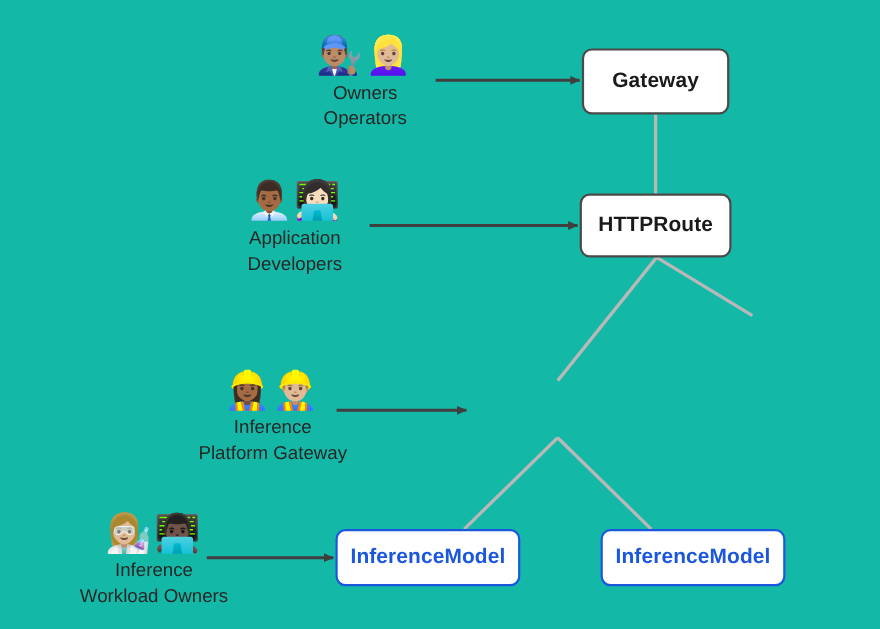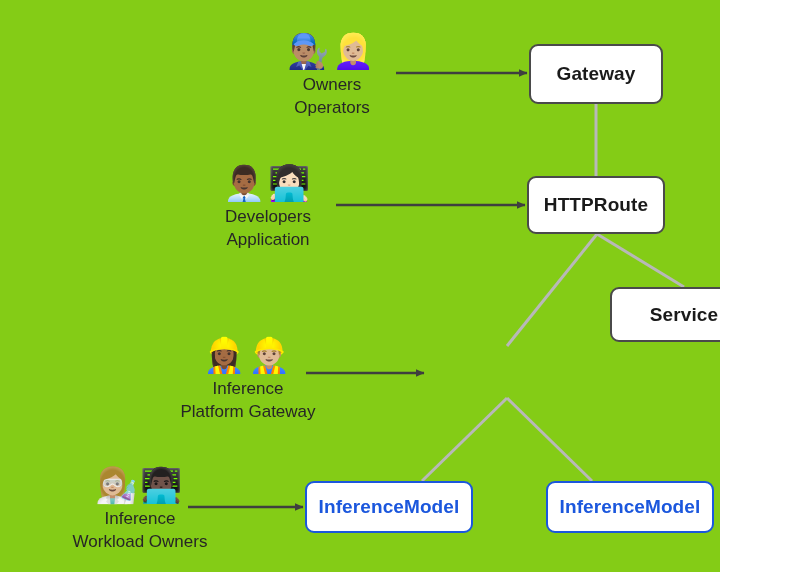--- a/index.html
+++ b/index.html
@@ -6,23 +6,23 @@
     margin: 0;
     padding: 0;
     background: #ffffff;
   }
   body {
     font-family: "Liberation Sans", sans-serif;
     -webkit-font-smoothing: antialiased;
   }
   #canvas {
     position: relative;
-    width: 720px;
+    width: 800px;
     height: 572px;
-    background: #84cc16;
+    background: #14b8a6;
     overflow: hidden;
   }
   
   #edges {
     position: absolute;
     left: 0;
     top: 0;
     width: 800px;
     height: 572px;
     pointer-events: none;
@@ -102,43 +102,40 @@
   </svg>
 
   <div class="node dark" style="left:529px; top:44px; width:134px; height:60px;">
     <span>Gateway</span>
   </div>
 
   <div class="node dark" style="left:527px; top:176px; width:138px; height:58px;">
     <span>HTTPRoute</span>
   </div>
 
-  <div class="node dark" style="left:610px; top:287px; width:148px; height:55px;">
-    <span>Service</span>
-  </div>
 
 
   <div class="node blue" style="left:305px; top:481px; width:168px; height:52px;">
     <span>InferenceModel</span>
   </div>
 
   <div class="node blue" style="left:546px; top:481px; width:168px; height:52px;">
     <span>InferenceModel</span>
   </div>
 
   <div class="actor" style="left:268px; top:30px; width:128px;">
     <div class="emojis">👨🏽‍🔧👱🏼‍♀️</div>
     <div class="caption">Owners</div>
     <div class="caption">Operators</div>
   </div>
 
   <div class="actor" style="left:204px; top:162px; width:128px;">
     <div class="emojis">👨🏾‍💼👩🏻‍💻</div>
+    <div class="caption">Application</div>
     <div class="caption">Developers</div>
-    <div class="caption">Application</div>
   </div>
 
   <div class="actor" style="left:160px; top:334px; width:176px;">
     <div class="emojis">👷🏾‍♀️👷🏼‍♂️</div>
     <div class="caption">Inference</div>
     <div class="caption">Platform Gateway</div>
   </div>
 
   <div class="actor" style="left:48px; top:464px; width:184px;">
     <div class="emojis">👩🏼‍🔬👨🏿‍💻</div>

